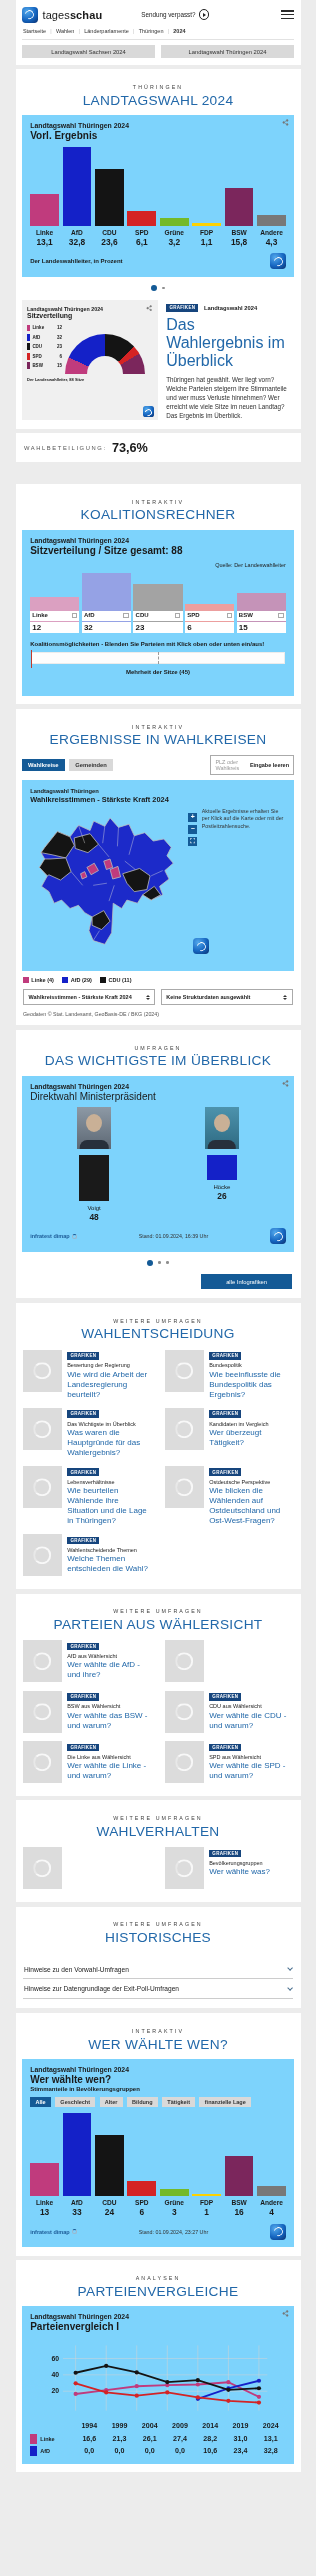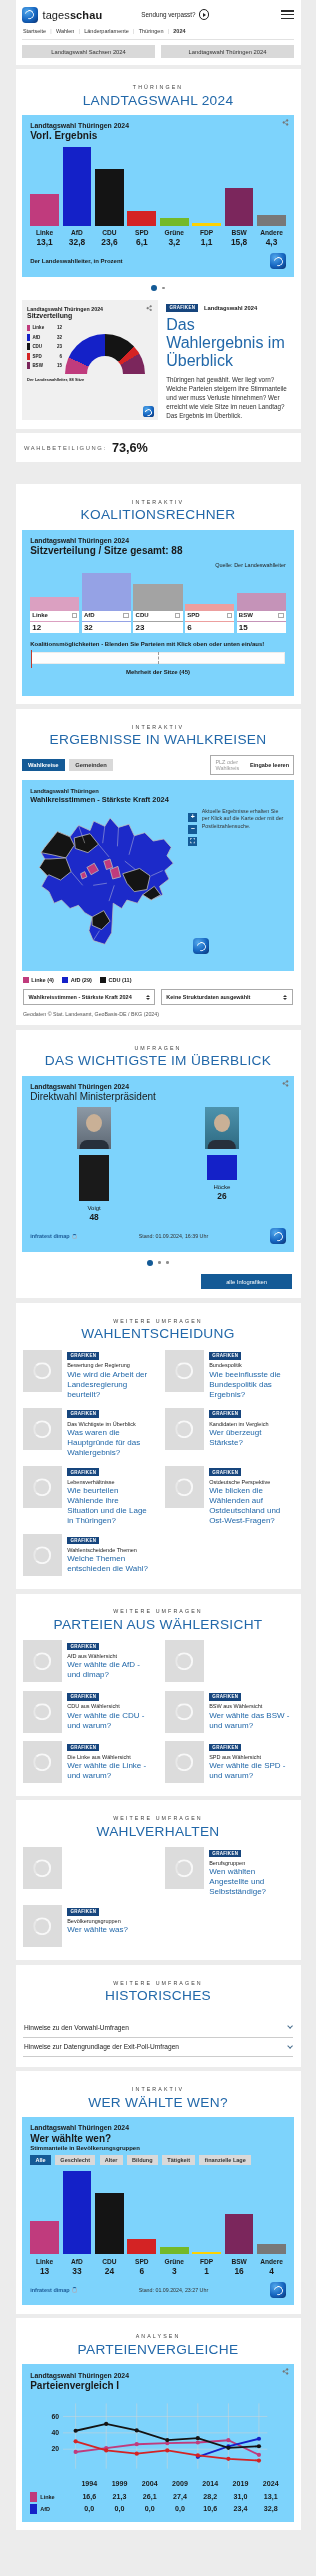--- a/index.html
+++ b/index.html
@@ -524,21 +524,21 @@
         <div class="teaser">
           <div class="thumb"></div>
           <div class="t-body"><span class="badge">GRAFIKEN</span><div class="t-kicker">Bundespolitik</div><div class="t-title">Wie beeinflusste die Bundespolitik das Ergebnis?</div></div>
         </div>
         <div class="teaser">
           <div class="thumb"></div>
           <div class="t-body"><span class="badge">GRAFIKEN</span><div class="t-kicker">Das Wichtigste im Überblick</div><div class="t-title">Was waren die Hauptgründe für das Wahlergebnis?</div></div>
         </div>
         <div class="teaser">
           <div class="thumb"></div>
-          <div class="t-body"><span class="badge">GRAFIKEN</span><div class="t-kicker">Kandidaten im Vergleich</div><div class="t-title">Wer überzeugt Stärkste?</div></div>
+          <div class="t-body"><span class="badge">GRAFIKEN</span><div class="t-kicker">Kandidaten im Vergleich</div><div class="t-title">Wer überzeugt Tätigkeit?</div></div>
         </div>
         <div class="teaser">
           <div class="thumb"></div>
           <div class="t-body"><span class="badge">GRAFIKEN</span><div class="t-kicker">Lebensverhältnisse</div><div class="t-title">Wie beurteilen Wählende ihre Situation und die Lage in Thüringen?</div></div>
         </div>
         <div class="teaser">
           <div class="thumb"></div>
           <div class="t-body"><span class="badge">GRAFIKEN</span><div class="t-kicker">Ostdeutsche Perspektive</div><div class="t-title">Wie blicken die Wählenden auf Ostdeutschland und Ost-West-Fragen?</div></div>
         </div>
         <div class="teaser">
@@ -549,56 +549,52 @@
   </div>
 
   <div class="block">
     <div class="sec-head">
       <div class="eyebrow">WEITERE UMFRAGEN</div>
       <div class="sec-title">PARTEIEN AUS WÄHLERSICHT</div>
     </div>
     <div class="tgrid">
         <div class="teaser">
           <div class="thumb"></div>
-          <div class="t-body"><span class="badge">GRAFIKEN</span><div class="t-kicker">AfD aus Wählersicht</div><div class="t-title">Wer wählte die AfD - und dimap?</div></div>
-        </div>
-        <div class="teaser">
-          <div class="thumb"></div>
+          <div class="t-body"><span class="badge">GRAFIKEN</span><div class="t-kicker">AfD aus Wählersicht</div><div class="t-title">Wer wählte die AfD - und ihre?</div></div>
+        </div>
+        <div class="teaser">
+          <div class="thumb"></div>
+        </div>
+        <div class="teaser">
+          <div class="thumb"></div>
+          <div class="t-body"><span class="badge">GRAFIKEN</span><div class="t-kicker">BSW aus Wählersicht</div><div class="t-title">Wer wählte das BSW - und warum?</div></div>
         </div>
         <div class="teaser">
           <div class="thumb"></div>
           <div class="t-body"><span class="badge">GRAFIKEN</span><div class="t-kicker">CDU aus Wählersicht</div><div class="t-title">Wer wählte die CDU - und warum?</div></div>
-        </div>
-        <div class="teaser">
-          <div class="thumb"></div>
-          <div class="t-body"><span class="badge">GRAFIKEN</span><div class="t-kicker">BSW aus Wählersicht</div><div class="t-title">Wer wählte das BSW - und warum?</div></div>
         </div>
         <div class="teaser">
           <div class="thumb"></div>
           <div class="t-body"><span class="badge">GRAFIKEN</span><div class="t-kicker">Die Linke aus Wählersicht</div><div class="t-title">Wer wählte die Linke - und warum?</div></div>
         </div>
         <div class="teaser">
           <div class="thumb"></div>
           <div class="t-body"><span class="badge">GRAFIKEN</span><div class="t-kicker">SPD aus Wählersicht</div><div class="t-title">Wer wählte die SPD - und warum?</div></div>
         </div>
       </div>
   </div>
 
   <div class="block">
     <div class="sec-head">
       <div class="eyebrow">WEITERE UMFRAGEN</div>
       <div class="sec-title">WAHLVERHALTEN</div>
     </div>
     <div class="tgrid">
         <div class="teaser">
           <div class="thumb"></div>
-        </div>
-        <div class="teaser">
-          <div class="thumb"></div>
-          <div class="t-body"><span class="badge">GRAFIKEN</span><div class="t-kicker">Berufsgruppen</div><div class="t-title">Wen wählten Angestellte und Selbstständige?</div></div>
         </div>
         <div class="teaser">
           <div class="thumb"></div>
           <div class="t-body"><span class="badge">GRAFIKEN</span><div class="t-kicker">Bevölkerungsgruppen</div><div class="t-title">Wer wählte was?</div></div>
         </div>
       </div>
   </div>
 
   <div class="block">
     <div class="sec-head">

